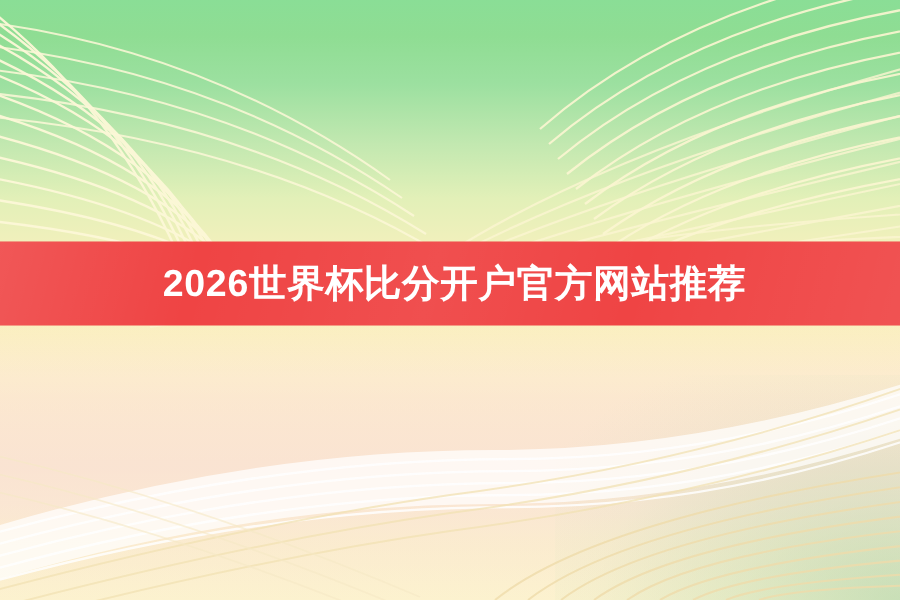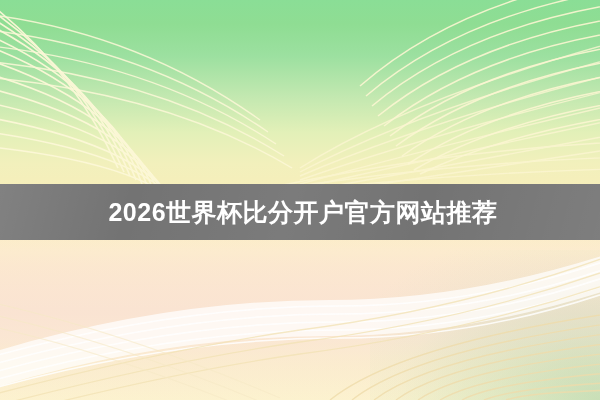--- a/index.html
+++ b/index.html
@@ -74,23 +74,23 @@
     width: 600px;
     height: 400px;
     pointer-events: none;
   }
 
   
   .title-band {
     position: absolute;
     left: 0;
     right: 0;
-    top: 184px;
+    top: 161px;
     height: 56px;
-    background: #737373;
+    background: #ef4444;
     display: flex;
     align-items: center;
     overflow: hidden;
   }
   .title-band-sheen {
     position: absolute;
     inset: 0;
     background: linear-gradient(105deg,
       rgba(255,255,255,0.10) 0%,
       rgba(255,255,255,0.00) 22%,

